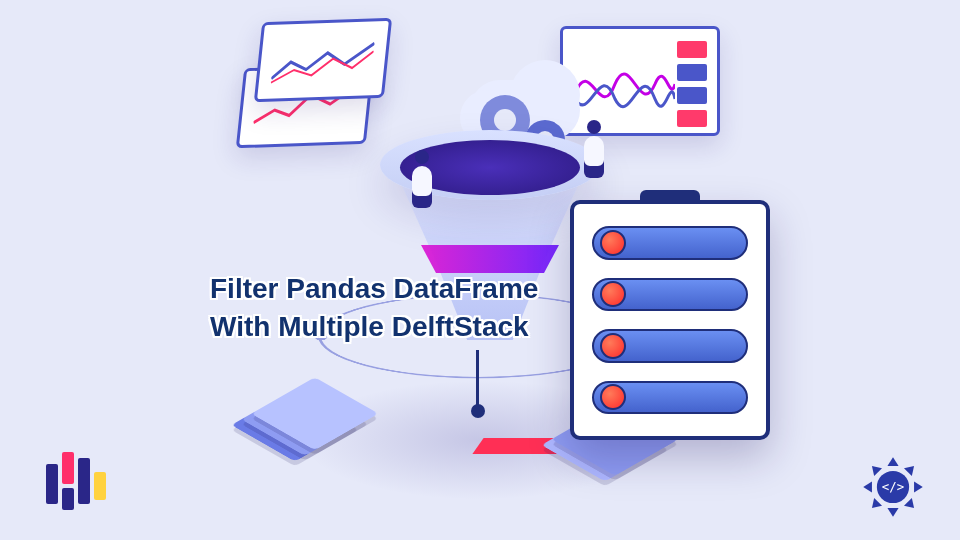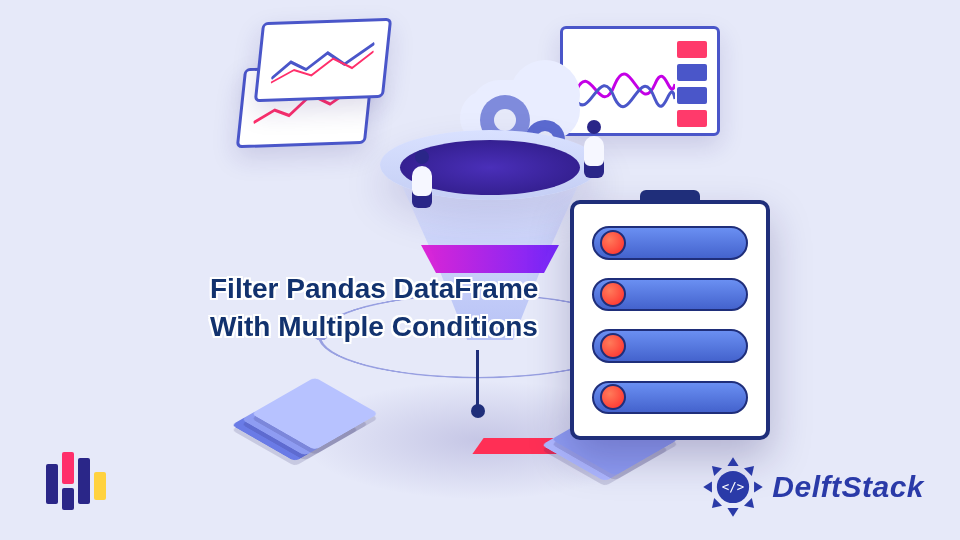--- a/index.html
+++ b/index.html
@@ -360,21 +360,21 @@
 <div class="list-panel">
   <div class="tab"></div>
   <div class="pill"></div>
   <div class="pill"></div>
   <div class="pill"></div>
   <div class="pill"></div>
 </div>
 
 <div class="headline">
   <span>Filter Pandas DataFrame</span><br>
-  <span>With Multiple Conditions</span>
+  <span>With Multiple DelftStack</span>
 </div>
 
 <div class="mini-logo">
   <div class="bar b1"></div>
   <div class="bar b2"></div>
   <div class="bar b3"></div>
   <div class="bar b4"></div>
   <div class="bar b5"></div>
 </div>
 
@@ -388,14 +388,13 @@
         <polygon points="48,0 34,9 34,-9"></polygon>
         <polygon transform="rotate(45)" points="0,-48 9,-34 -9,-34"></polygon>
         <polygon transform="rotate(45)" points="0,48 9,34 -9,34"></polygon>
         <polygon transform="rotate(45)" points="-48,0 -34,9 -34,-9"></polygon>
         <polygon transform="rotate(45)" points="48,0 34,9 34,-9"></polygon>
       </g>
       <circle r="26" fill="#2a3aa8"></circle>
       <text x="0" y="7" text-anchor="middle" font-size="20" font-family="monospace" fill="#fff">&lt;/&gt;</text>
     </g>
   </svg>
-  <span class="delft-text">DelftStack</span>
 </div>
 
 </body></html>

